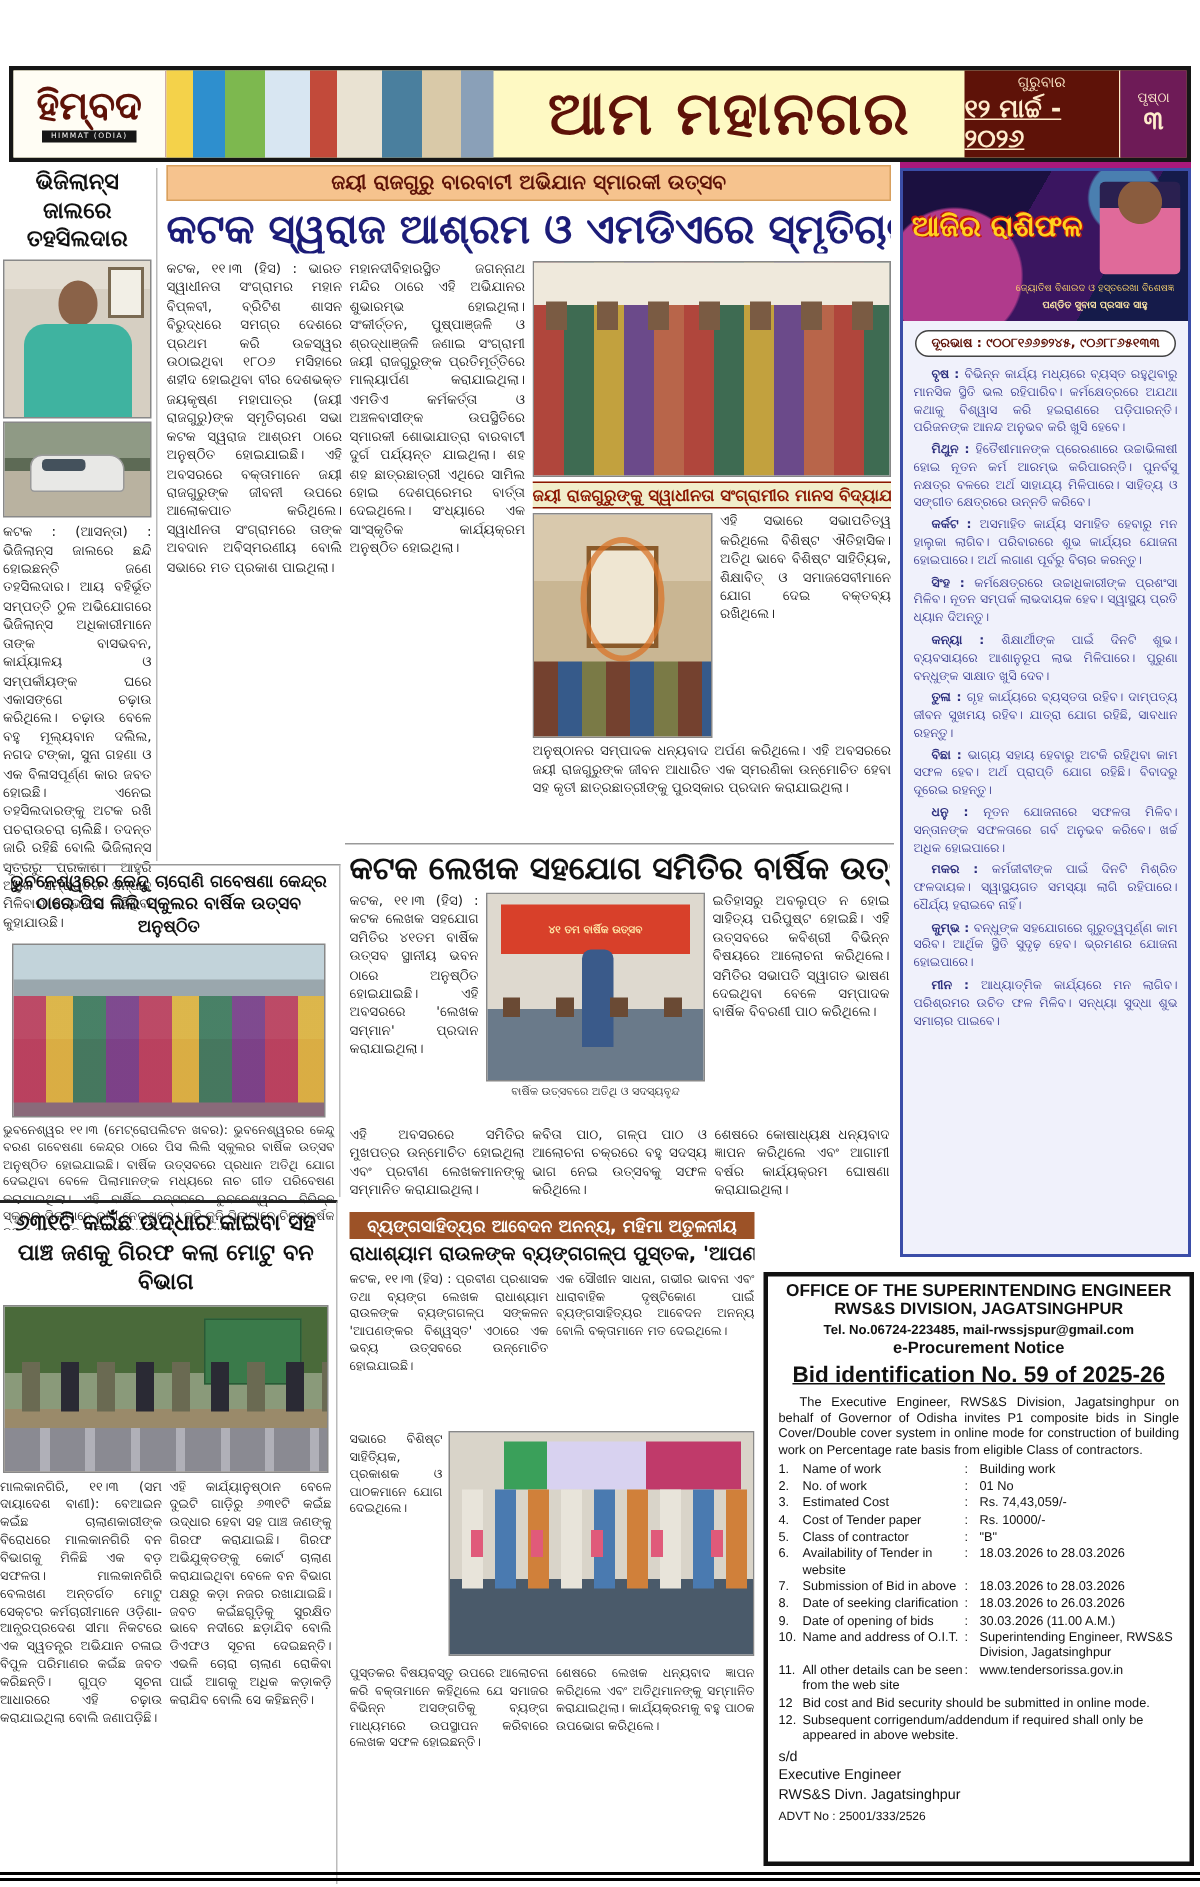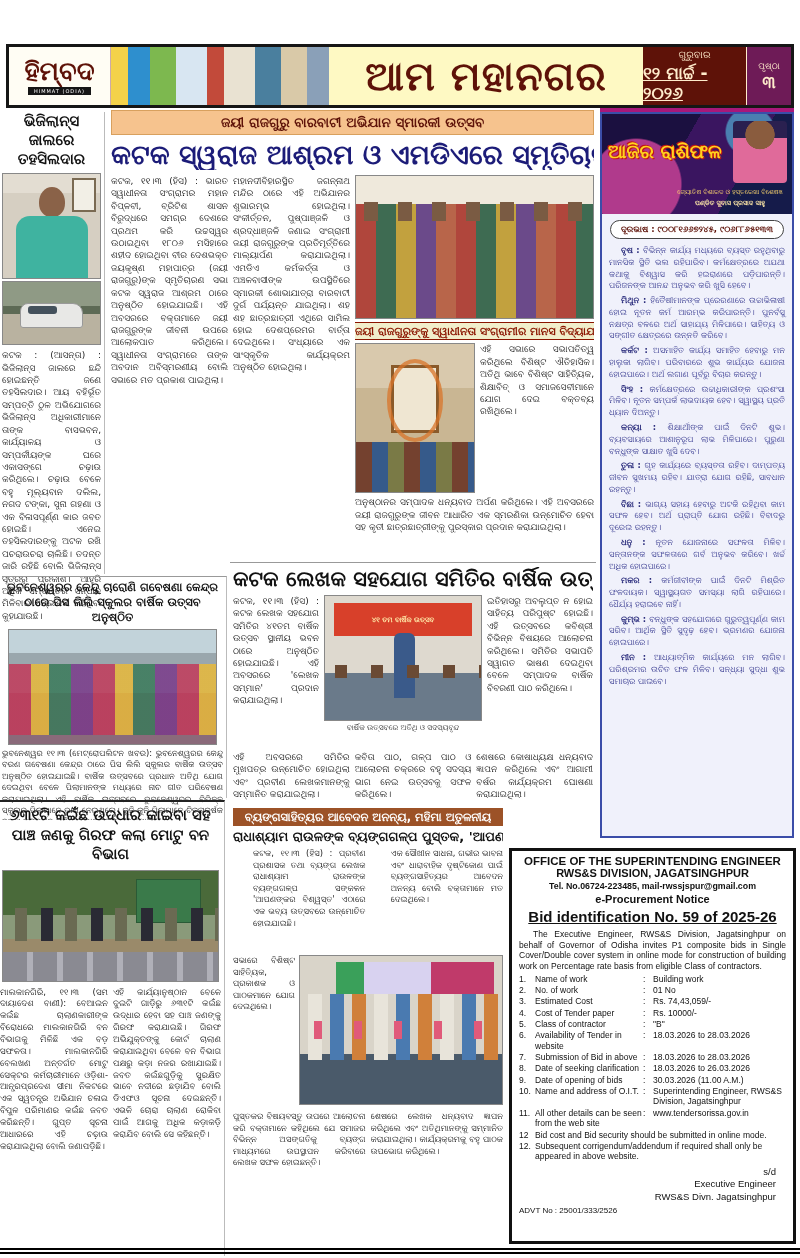--- a/index.html
+++ b/index.html
@@ -93,21 +93,21 @@
   .ph-school .stage { position: absolute; left: 0; top: 0; width: 100%; height: 20%; background: #c2d3da; }
   .ph-school .people { position: absolute; bottom: 8%; width: 100%; height: 62%;
     background: repeating-linear-gradient(90deg, #c23a5a 0 22px, #e8b93a 22px 40px, #3a7a5a 40px 62px, #7a3a8a 62px 84px); opacity: .85; }
   .school .body-txt { font-size: 8.3px; height: 72px; }
 
   
   .writers { position: absolute; left: 230px; top: 562px; width: 366px; height: 246px; border-top: 1px solid #999; padding: 2px 3px 0; }
   .writers-headline { font-size: 21px; font-weight: bold; text-align: center; color: #111; white-space: nowrap; overflow: hidden; margin: 2px 0 4px; }
   .writers-row { display: flex; gap: 5px; height: 152px; overflow: hidden; }
   .writers-col1 { width: 86px; flex: none; }
-  .writers-ph-block { width: 158px; flex: none; }
+  .writers-ph-block { width: 146px; flex: none; }
   .ph-writers { height: 126px;
     background: linear-gradient(180deg, #ded9cf 0 62%, #6a7a8a 62% 100%); }
   .ph-writers .banner { position: absolute; left: 6%; top: 6%; width: 88%; height: 26%; background: #d8402a; color: #ffe9a8; font-size: 7px; font-weight: bold; display: flex; align-items: center; justify-content: center; white-space: nowrap; overflow: hidden; }
   .ph-writers .speaker { position: absolute; left: 44%; top: 30%; width: 14%; height: 52%; background: #3a5a8a; border-radius: 6px 6px 0 0; }
   .ph-writers .heads2 { position: absolute; bottom: 34%; width: 100%; height: 10%;
     background: repeating-linear-gradient(90deg, rgba(0,0,0,0) 0 10px, #6a4a34 10px 22px, rgba(0,0,0,0) 22px 36px); }
   .writers-cap { font-size: 7.5px; text-align: center; color: #333; margin-top: 2px; }
   .writers-col2 { flex: 1; }
   .writers-tail { display: flex; gap: 5px; height: 58px; margin-top: 4px; overflow: hidden; }
   .writers-tail .body-txt { flex: 1; }
@@ -123,21 +123,21 @@
   .ph-turtle .crates { position: absolute; bottom: 0; width: 100%; height: 26%;
     background: repeating-linear-gradient(90deg, #8a8a92 0 24px, #b0b0b8 24px 30px); }
   .turtle-cols { display: flex; gap: 5px; height: 268px; overflow: hidden; }
   .turtle-cols .body-txt { flex: 1; font-size: 8.6px; }
 
   
   .book { position: absolute; left: 230px; top: 808px; width: 276px; height: 448px; padding: 0 3px; }
   .kicker-brown { background: var(--brown); color: #fff; font-weight: bold; font-size: 11.5px; text-align: center; padding: 2px 0; white-space: nowrap; overflow: hidden; }
   .book-headline { font-size: 13px; font-weight: bold; text-align: center; color: #111; margin: 3px 0; white-space: nowrap; overflow: hidden; }
   .book-cols { display: flex; gap: 5px; height: 104px; overflow: hidden; }
-  .book-cols .body-txt { flex: 1; font-size: 8.4px; margin-left: 20px; }
+  .book-cols .body-txt { flex: 1; font-size: 8.4px; }
   .book-mid { display: flex; gap: 4px; height: 152px; margin-top: 3px; overflow: hidden; }
   .book-side { width: 62px; flex: none; font-size: 8.4px; }
   .ph-book { flex: 1; height: 150px;
     background: linear-gradient(180deg, #d9d4c9 0 66%, #4a5a6a 66% 100%); }
   .ph-book .banner2 { position: absolute; left: 18%; top: 4%; width: 78%; height: 22%; background: linear-gradient(90deg, #3aa05a 0 18%, #d8d2f0 18% 60%, #c03a6a 60% 100%); }
   .ph-book .men { position: absolute; top: 26%; width: 100%; height: 44%;
     background: repeating-linear-gradient(90deg, rgba(0,0,0,0) 0 8px, #e8e4da 8px 22px, rgba(0,0,0,0) 22px 30px, #4a7ab0 30px 44px, rgba(0,0,0,0) 44px 52px, #d0803a 52px 66px); }
   .ph-book .books { position: absolute; top: 44%; width: 100%; height: 12%;
     background: repeating-linear-gradient(90deg, rgba(0,0,0,0) 0 14px, #e05a7a 14px 22px, rgba(0,0,0,0) 22px 40px); }
   .book-tail { display: flex; gap: 5px; height: 140px; margin-top: 4px; overflow: hidden; }
@@ -152,21 +152,21 @@
   .n-eproc { font-size: 11px; font-weight: bold; text-align: center; margin-top: 2px; }
   .n-bid { font-size: 15px; font-weight: bold; text-align: center; text-decoration: underline; margin: 3px 0 4px; white-space: nowrap; }
   .n-intro { font-size: 8.5px; line-height: 1.25; text-align: justify; text-indent: 14px; }
   .n-items { margin-top: 2px; }
   .n-item { display: flex; font-size: 8.5px; line-height: 1.22; margin-top: 1px; }
   .n-no { width: 16px; flex: none; }
   .n-label { width: 108px; flex: none; }
   .n-colon { width: 10px; flex: none; }
   .n-value { flex: 1; }
   .n-item.fullw .n-label { width: auto; flex: 1; }
-  .n-sign { text-align: right; font-size: 9.5px; margin-top: 4px; line-height: 1.35; padding-right: 10px; }
+  .n-sign { text-align: left; font-size: 9.5px; margin-top: 4px; line-height: 1.35; padding-right: 10px; }
   .n-foot { display: flex; justify-content: space-between; align-items: flex-end; font-size: 8px; margin-top: 2px; }
   .n-advt { font-size: 8px; }
   .n-sign-org { font-size: 9.5px; }
 
   .bottom-rule { position: absolute; left: 0; top: 1248px; width: 800px; height: 6px;
     border-top: 2px solid #000; border-bottom: 2px solid #000; }
   .top-strip { position: absolute; left: 600px; top: 106px; width: 194px; height: 8px; background: #a8187a; }
 </style>
 </head>
 <body>

